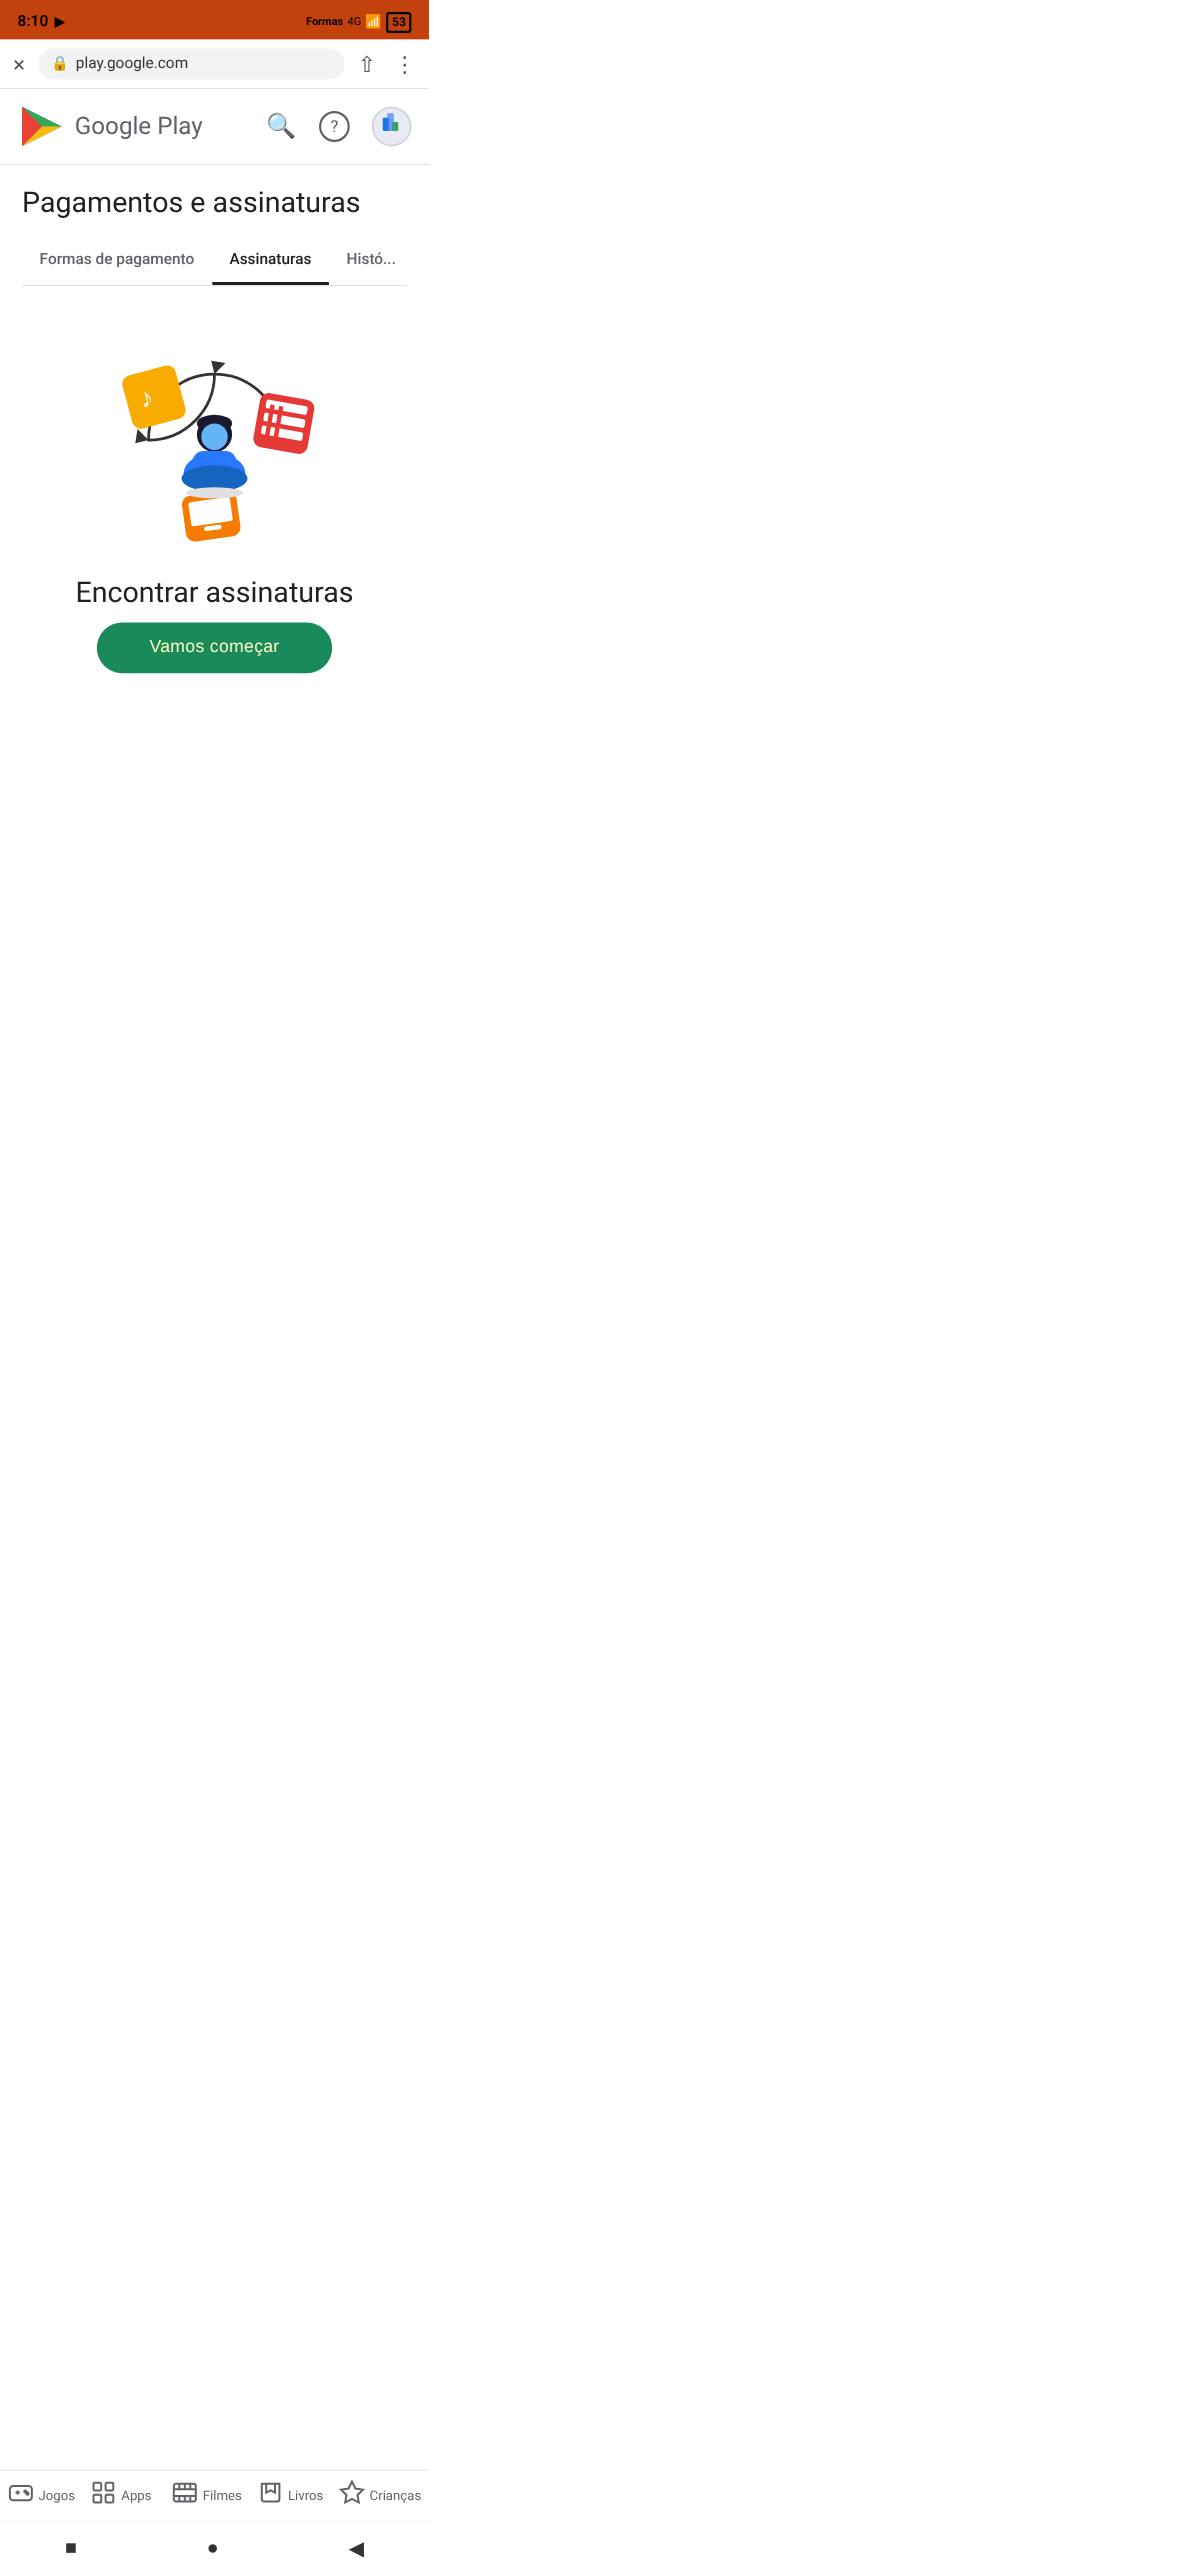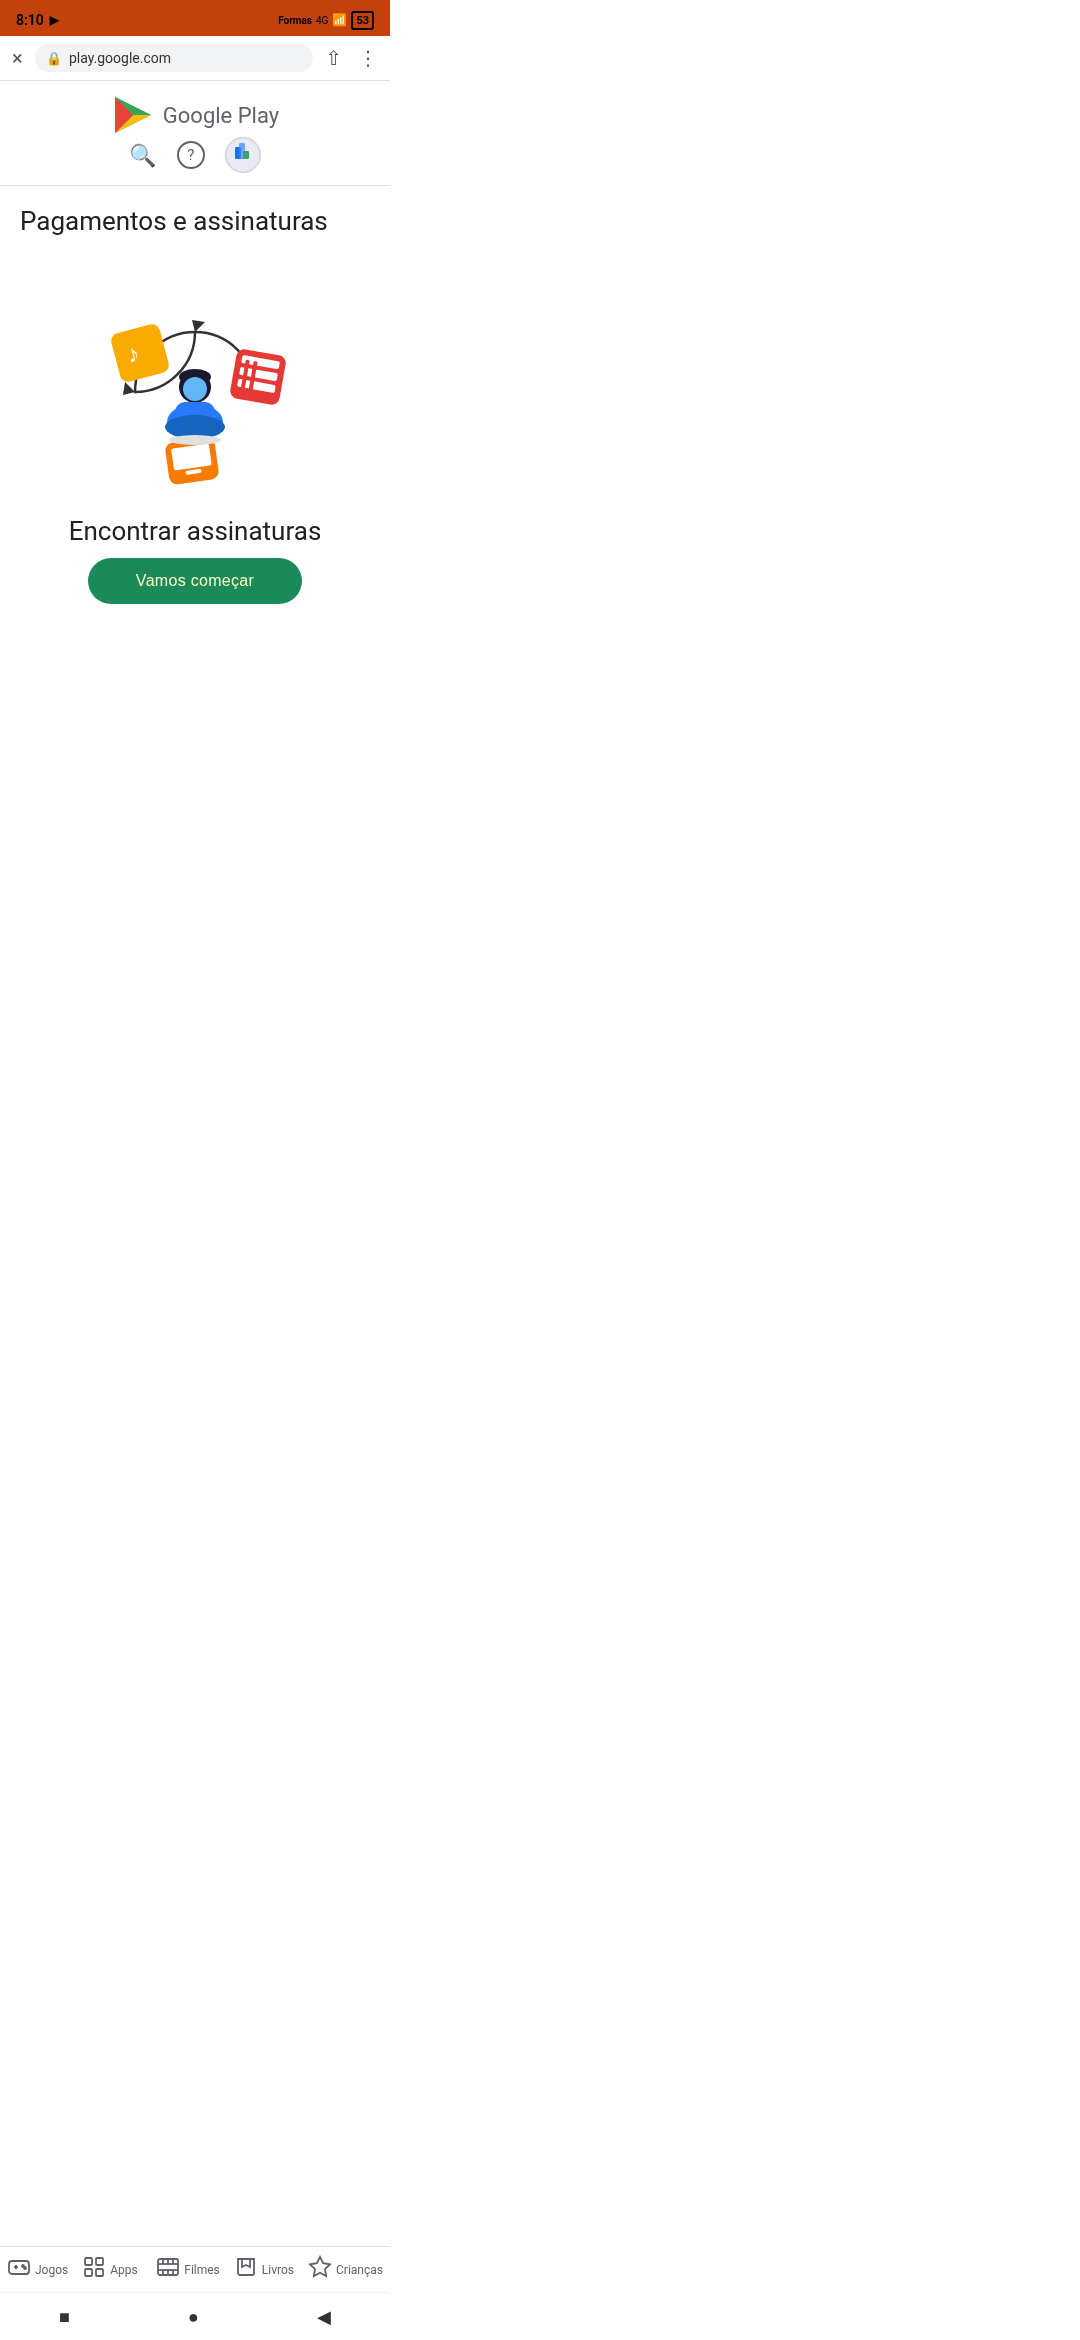--- a/index.html
+++ b/index.html
@@ -78,21 +78,20 @@
     }
     .browser-action-icon { font-size: 20px; color: #555; cursor: pointer; }
 
     
     .gplay-header {
       display: flex;
       align-items: center;
       padding: 12px 16px;
       border-bottom: 1px solid #e0e0e0;
       gap: 0;
-      flex-direction: column;
     }
     .gplay-logo {
       display: flex;
       align-items: center;
       gap: 8px;
       flex: 1;
     }
     .play-triangle {
       width: 44px;
       height: 44px;
@@ -289,20 +288,31 @@
         <rect x="16" y="12" width="6" height="8" fill="#34a853" rx="1"></rect>
         <rect x="12" y="4" width="6" height="16" fill="#4285f4" rx="1" opacity="0.7"></rect>
       </svg>
     </div>
   </div>
 </div>
 
 <div class="page-content">
   <h1 class="page-title">Pagamentos e assinaturas</h1>
 
+  <div class="tabs">
+    <div class="tab">
+      <span>Formas de pagamento</span>
+    </div>
+    <div class="tab active">
+      <span>Assinaturas</span>
+    </div>
+    <div class="tab">
+      <span>Histó...</span>
+    </div>
+  </div>
 </div>
 
 <div class="illustration-area">
 
   <svg class="illustration-svg" viewBox="0 0 220 200">
 
     <path d="M110,100 m-60,0 a60,60 0 1,1 120,0" fill="none" stroke="#333" stroke-width="2.5" stroke-linecap="round"></path>
     <path d="M110,100 m-60,0 a60,60 0 0,0 60,-60" fill="none" stroke="#333" stroke-width="2.5" stroke-linecap="round"></path>
 
     <polygon points="50,100 40,90 38,103" fill="#333"></polygon>

